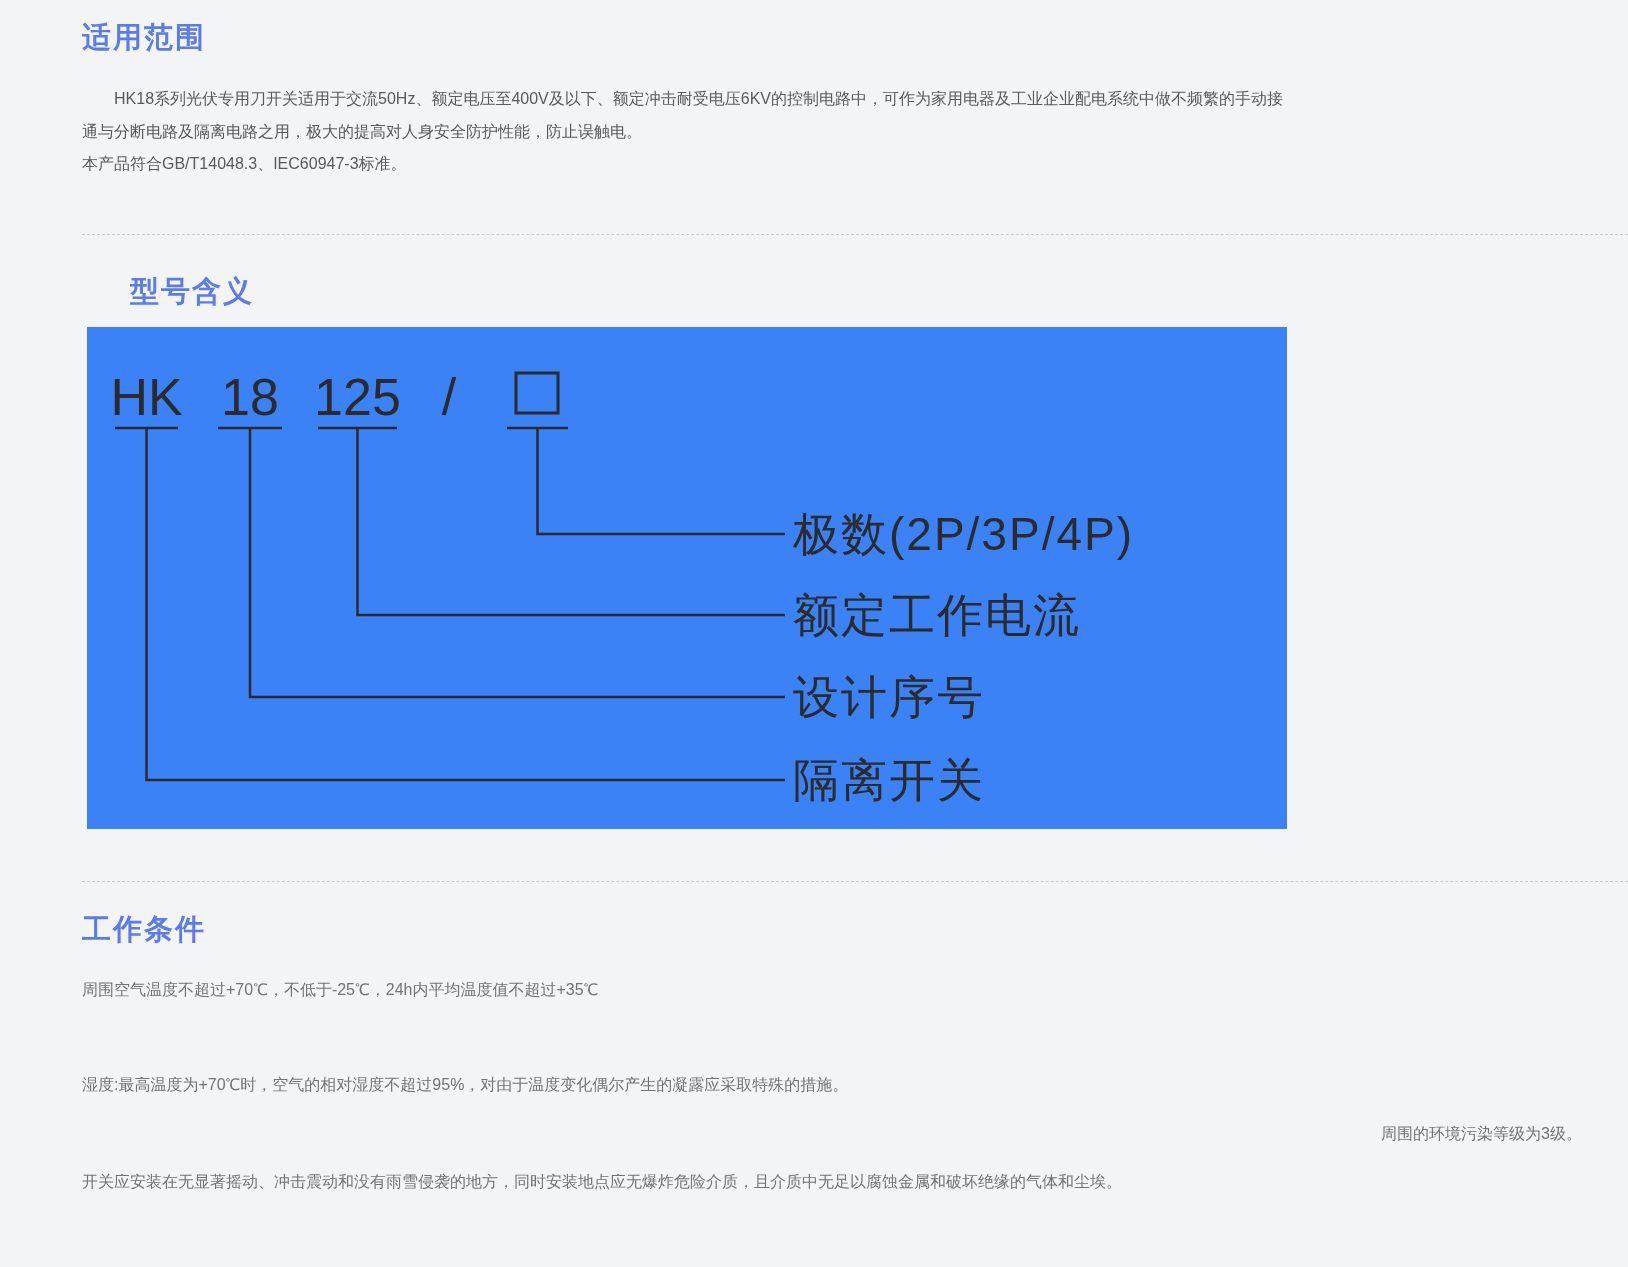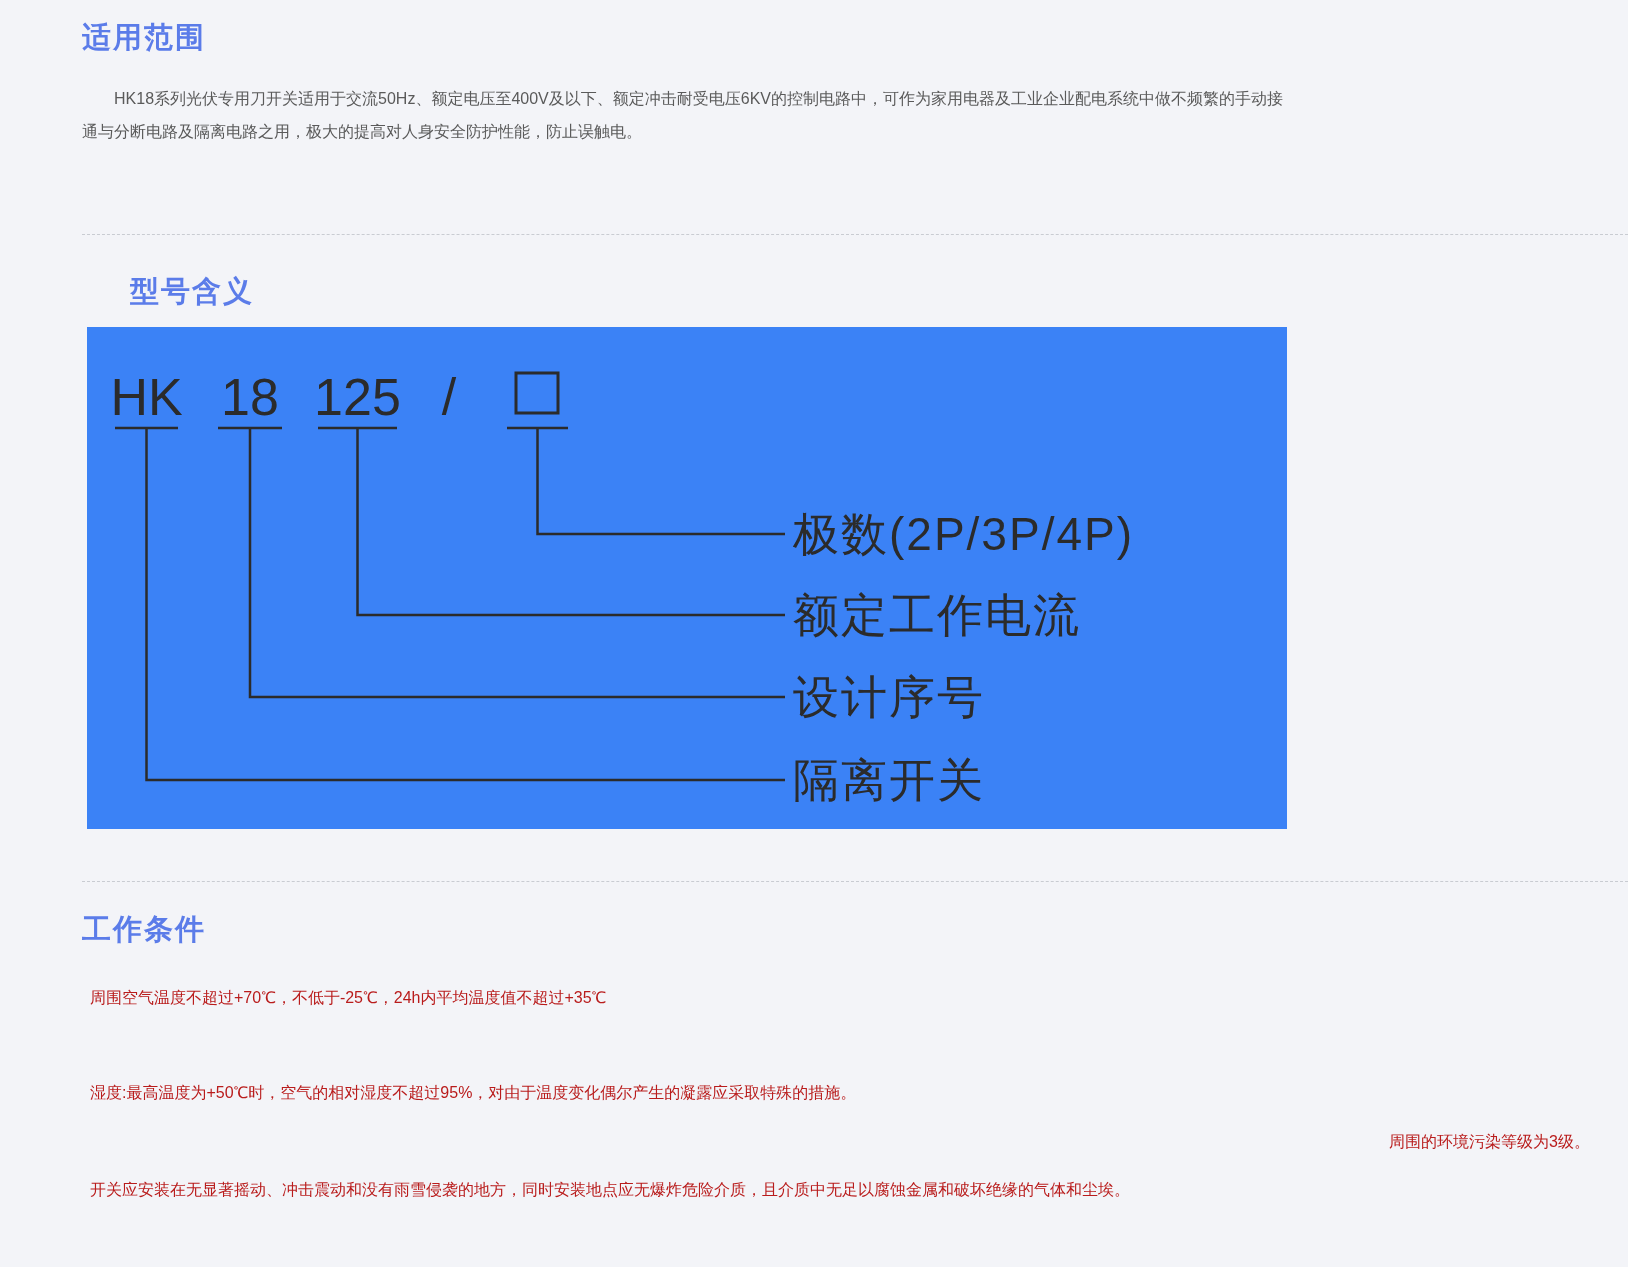--- a/index.html
+++ b/index.html
@@ -27,24 +27,24 @@
     margin:0;
     width:1205px;
     font-size:16px;
     color:#5a5a5a;
     line-height:33px;
   }
   .para.indent{ text-indent:2em; }
   .cond{
     position:absolute;
     left:82px;
-    margin:8px;
+    margin:0;
     width:1500px;
     font-size:16px;
-    color:#b91c1c;
+    color:#737373;
     line-height:22px;
   }
   .divider{
     position:absolute;
     left:82px;
     right:0;
     height:0;
     border-top:1px dashed #c9ccd2;
   }
   .diagram-box{
@@ -72,20 +72,21 @@
 </style>
 </head>
 <body>
 
 <div class="page">
 
   <h2 class="sec-title" style="top:22px;">适用范围</h2>
 
   <p class="para indent" style="top:66px;margin-top:16px;">HK18系列光伏专用刀开关适用于交流50Hz、额定电压至400V及以下、额定冲击耐受电压6KV的控制电路中，可作为家用电器及工业企业配电系统中做不频繁的手动接通与分断电路及隔离电路之用，极大的提高对人身安全防护性能，防止误触电。</p>
 
+  <p class="para" style="top:147px;">本产品符合GB/T14048.3、IEC60947-3标准。</p>
 
   <div class="divider" style="top:234px;"></div>
 
   <h2 class="sec-title" style="top:276px;margin-left:48px;">型号含义</h2>
 
   <div class="diagram-box">
     <svg width="1200" height="502" viewBox="0 0 1200 502" xmlns="http://www.w3.org/2000/svg">
 
       <text class="dg-code" x="59.5" y="88" text-anchor="middle">HK</text>
       <text class="dg-code" x="163" y="88" text-anchor="middle">18</text>
@@ -111,19 +112,19 @@
     </svg>
   </div>
 
   <div class="divider" style="top:881px;"></div>
 
   <h2 class="sec-title" style="top:914px;text-align:right;">工作条件</h2>
 
   <p class="cond" style="top:979px;">周围空气温度不超过+70℃，不低于-25℃，24h内平均温度值不超过+35℃</p>
 
 
-  <p class="cond" style="top:1074px;">湿度:最高温度为+50℃时，空气的相对湿度不超过95%，对由于温度变化偶尔产生的凝露应采取特殊的措施。</p>
+  <p class="cond" style="top:1074px;">湿度:最高温度为+70℃时，空气的相对湿度不超过95%，对由于温度变化偶尔产生的凝露应采取特殊的措施。</p>
 
   <p class="cond" style="top:1123px;text-align:right;">周围的环境污染等级为3级。</p>
 
   <p class="cond" style="top:1171px;">开关应安装在无显著摇动、冲击震动和没有雨雪侵袭的地方，同时安装地点应无爆炸危险介质，且介质中无足以腐蚀金属和破坏绝缘的气体和尘埃。</p>
 
 </div>
 
 </body></html>

